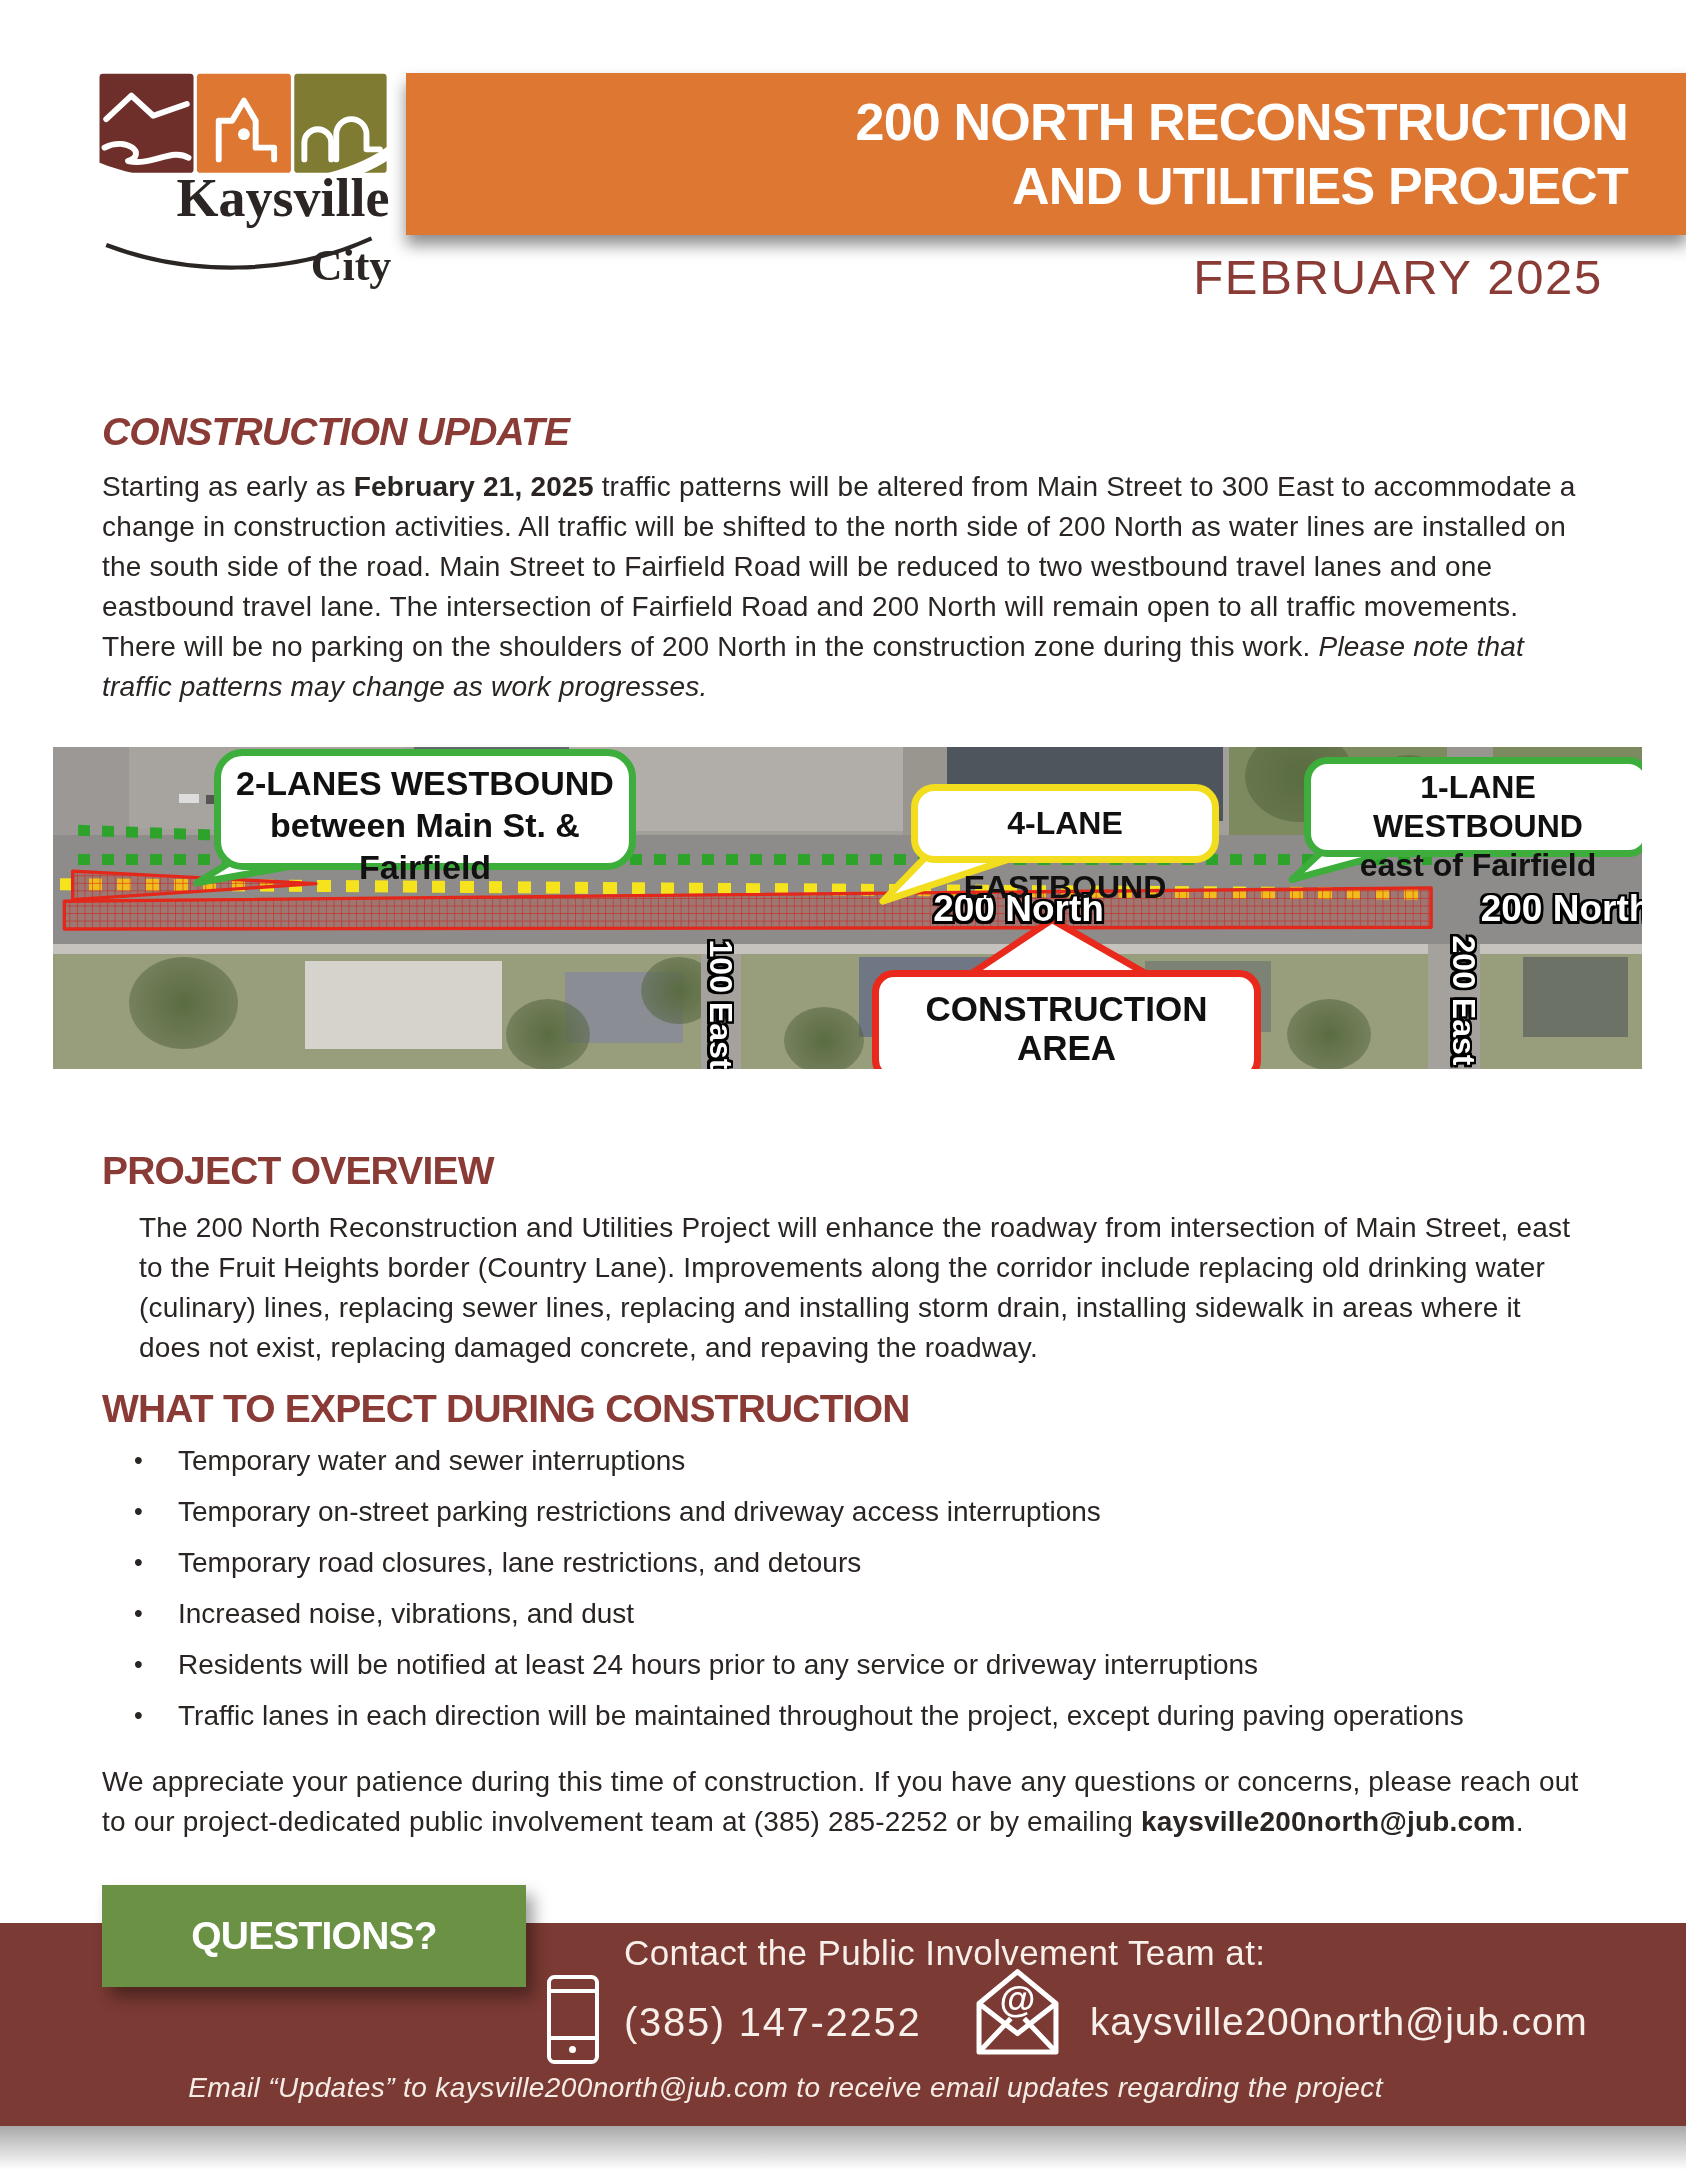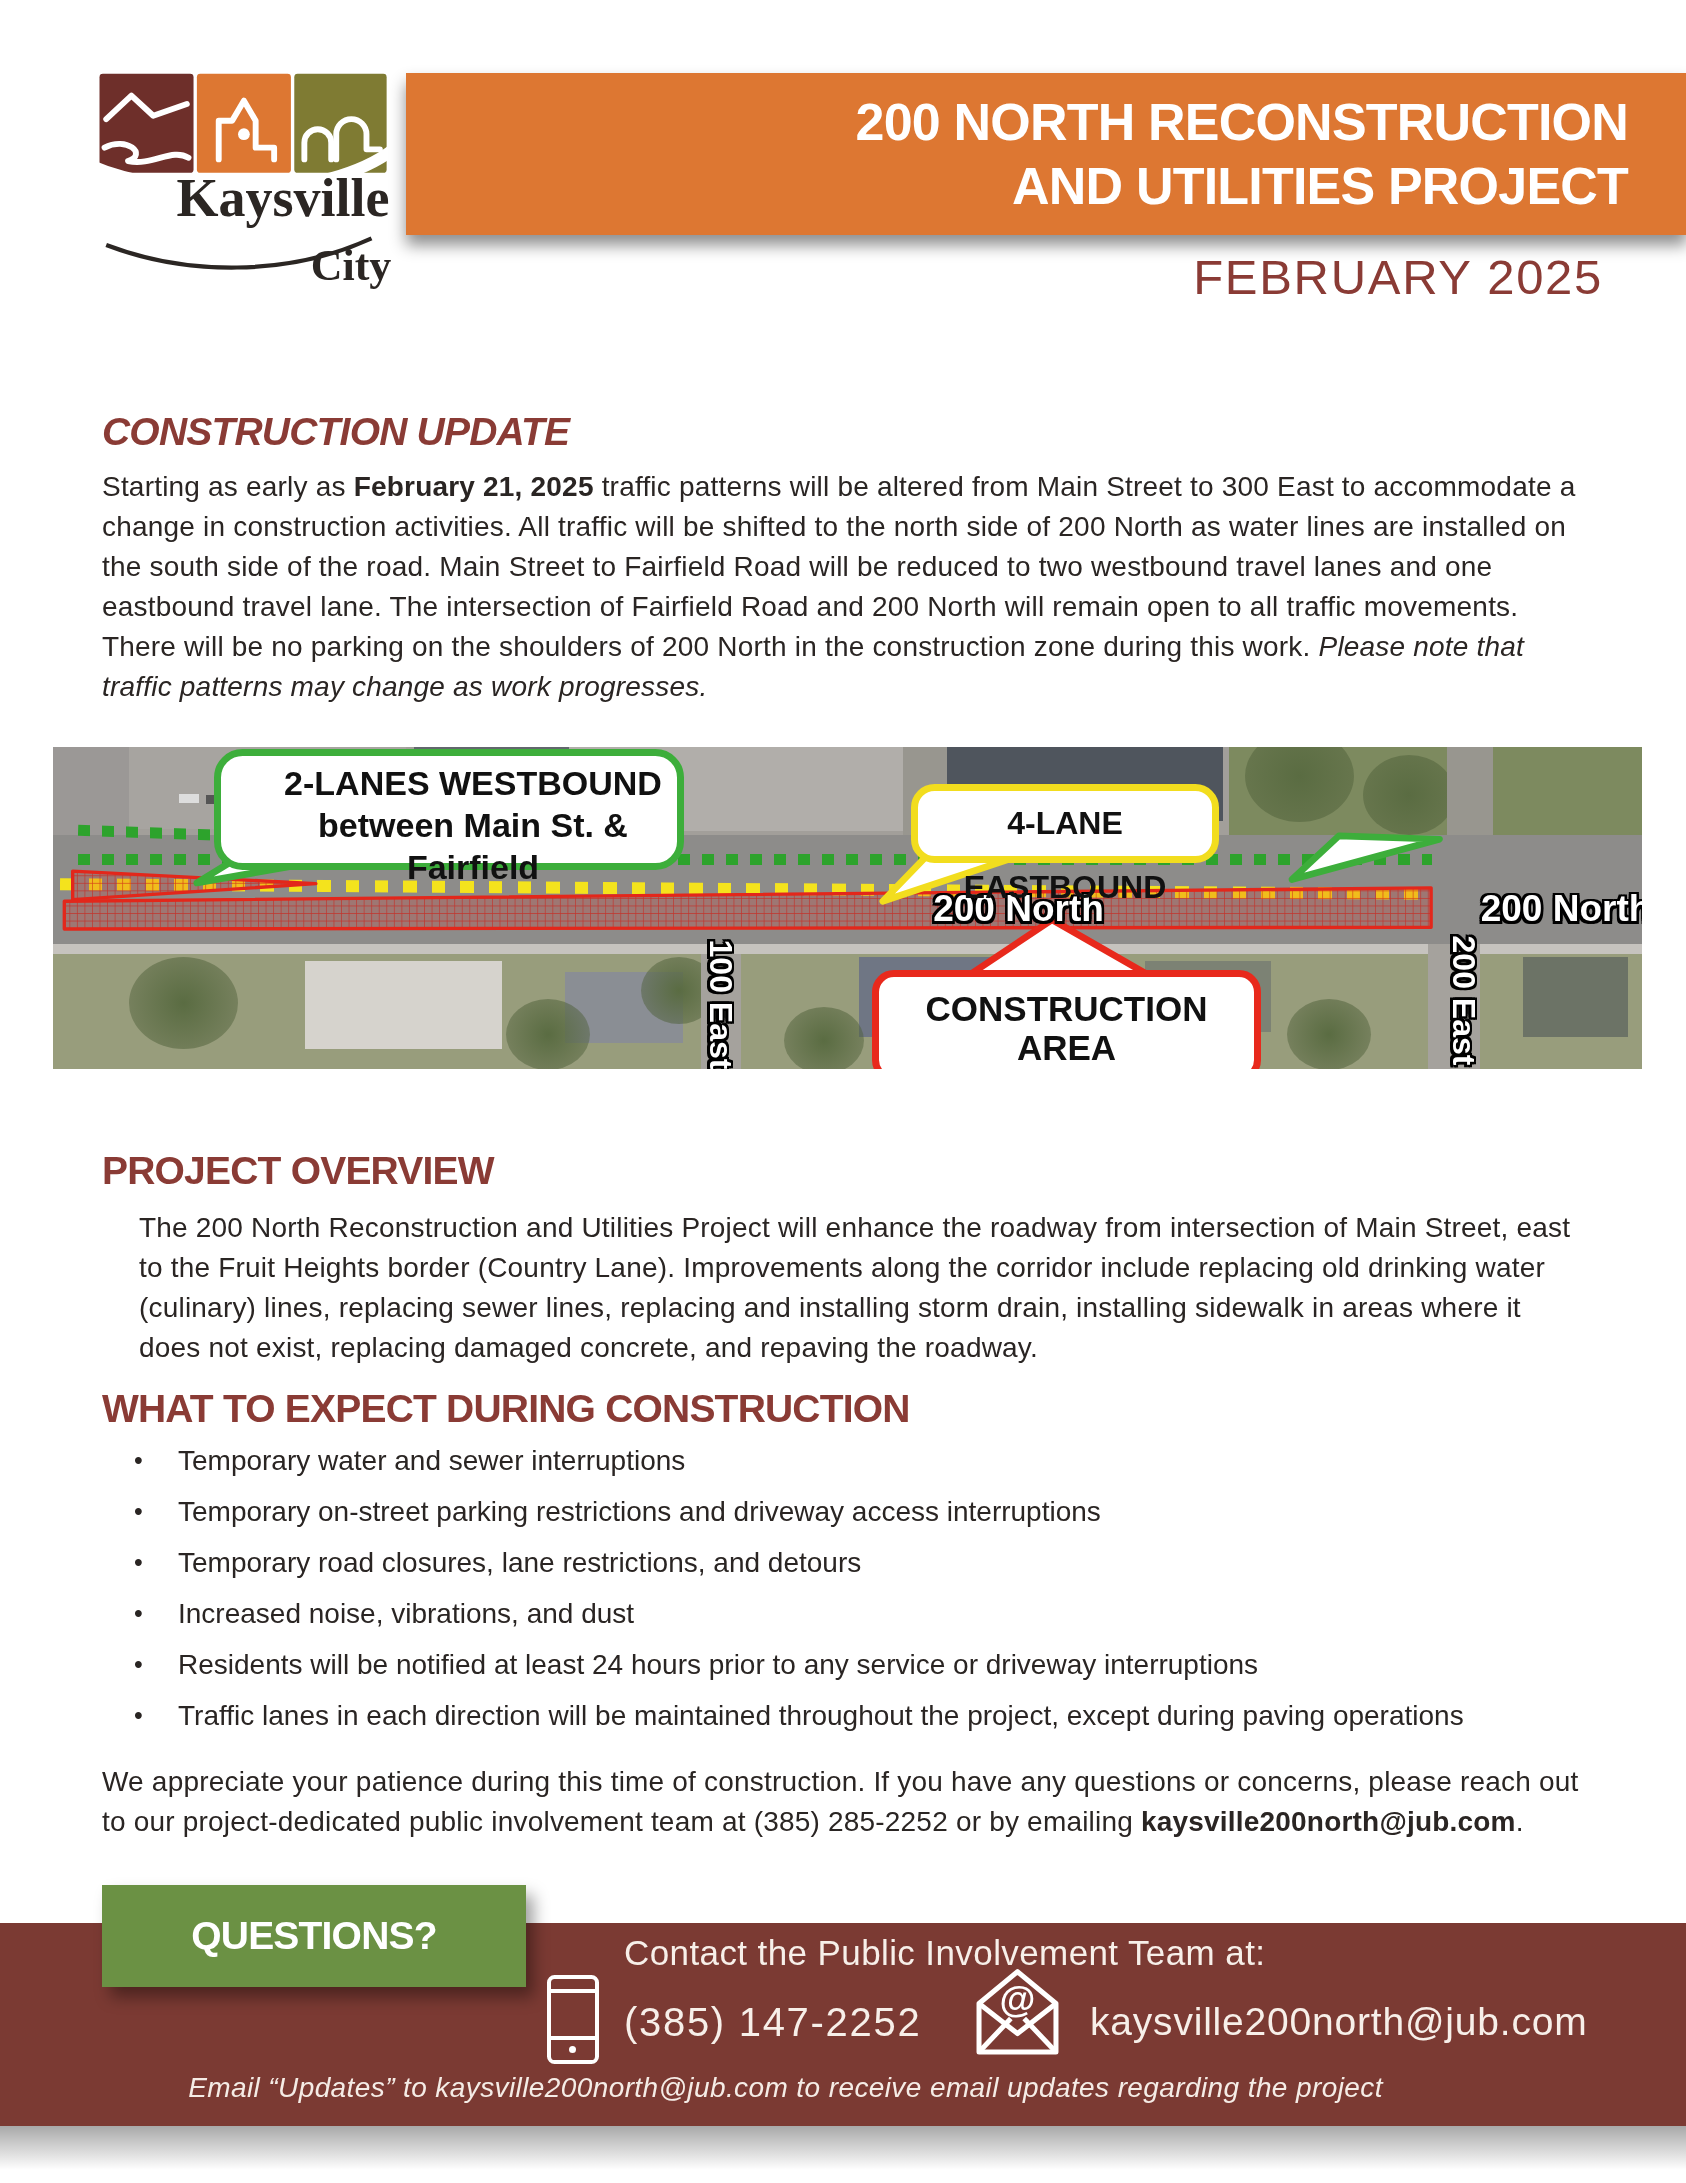--- a/index.html
+++ b/index.html
@@ -35,21 +35,21 @@
   .map{position:absolute;left:53px;top:747px;width:1589px;height:322px;overflow:hidden;background:#a29f9a;}
   .m{position:absolute;}
   .blob{position:absolute;border-radius:50%;background:radial-gradient(circle,#5a6c42 0%,#46573260 85%);}
   .dots-green{position:absolute;height:11px;background:repeating-linear-gradient(90deg,#2da32c 0 11.8px,transparent 11.8px 24px);}
   .dots-yellow{position:absolute;height:11.8px;background:repeating-linear-gradient(90deg,#f4e31d 0 13.4px,transparent 13.4px 28.6px);}
   .map-svg{position:absolute;left:0;top:0;}
   .street-label{position:absolute;font-weight:800;font-size:37px;color:#ffffff;text-align:center;
       text-shadow:2.5px 2.5px 0 #000,-2.5px 2.5px 0 #000,2.5px -2.5px 0 #000,-2.5px -2.5px 0 #000,0 2.5px 0 #000,2.5px 0 0 #000,-2.5px 0 0 #000,0 -2.5px 0 #000;}
   .street-label.vert{font-size:32px;}
   .callout{position:absolute;background:#ffffff;text-align:center;color:#111111;font-weight:800;}
-  .co-green{border:7.6px solid #3dae3b;border-radius:28.6px;padding-left:48px;}
+  .co-green{border:7.6px solid #3dae3b;border-radius:28.6px;}
   .co-yellow{border:7.6px solid #f2dd1e;border-radius:23.5px;}
   .co-red{border:7.6px solid #e8291c;border-radius:22px;}
 
   
   .footer-band{position:absolute;left:0;top:1923px;width:1687px;height:203px;background:#7b3a33;}
   .footer-shadow{position:absolute;left:0;top:2126px;width:1687px;height:44px;
                  background:linear-gradient(180deg,rgba(0,0,0,0.34),rgba(0,0,0,0));}
   .qbox{position:absolute;left:102px;top:1885px;width:424px;height:102px;background:#6b9144;
         box-shadow:8.4px 10px 15px rgba(0,0,0,0.38);text-align:center;}
   .qbox span{color:#ffffff;font-weight:800;font-size:39px;line-height:102px;letter-spacing:-0.8px;}
@@ -160,20 +160,24 @@
     <div class="street-label vert" style="left:600px;top:239px;width:134px;transform:rotate(90deg);">100 East</div>
     <div class="street-label vert" style="left:1343px;top:235px;width:134px;transform:rotate(90deg);">200 East</div>
 
     <div class="callout co-green" style="left:161px;top:1.7px;width:408px;height:101px;font-size:34px;line-height:42px;padding-top:6.7px;">
       <div>2-LANES WESTBOUND</div>
       <div>between Main St. &amp; Fairfield</div>
     </div>
     <div class="callout co-yellow" style="left:858px;top:37px;width:294px;height:65px;font-size:32px;line-height:64px;">
       <div>4-LANE EASTBOUND</div>
     </div>
+    <div class="callout co-green" style="left:1251px;top:10px;width:334px;height:82px;font-size:32px;line-height:39px;padding-top:4.2px;border-radius:23.5px;">
+      <div>1-LANE WESTBOUND</div>
+      <div>east of Fairfield</div>
+    </div>
     <div class="callout co-red" style="left:819px;top:223px;width:375px;height:86px;font-size:35px;line-height:39px;padding-top:11.8px;">
       <div>CONSTRUCTION AREA</div>
     </div>
   </div>
 
   <div class="h1" style="left:102px;top:1149px;">PROJECT OVERVIEW</div>
   <div class="para" style="left:139px;top:1208px;width:1449px;">The 200 North Reconstruction and Utilities Project will enhance the roadway from intersection of Main Street, east to the Fruit Heights border (Country Lane). Improvements along the corridor include replacing old drinking water (culinary) lines, replacing sewer lines, replacing and installing storm drain, installing sidewalk in areas where it does not exist, replacing damaged concrete, and repaving the roadway.</div>
 
   <div class="h1" style="left:102px;top:1387px;">WHAT TO EXPECT DURING CONSTRUCTION</div>
   <div class="bullets">

